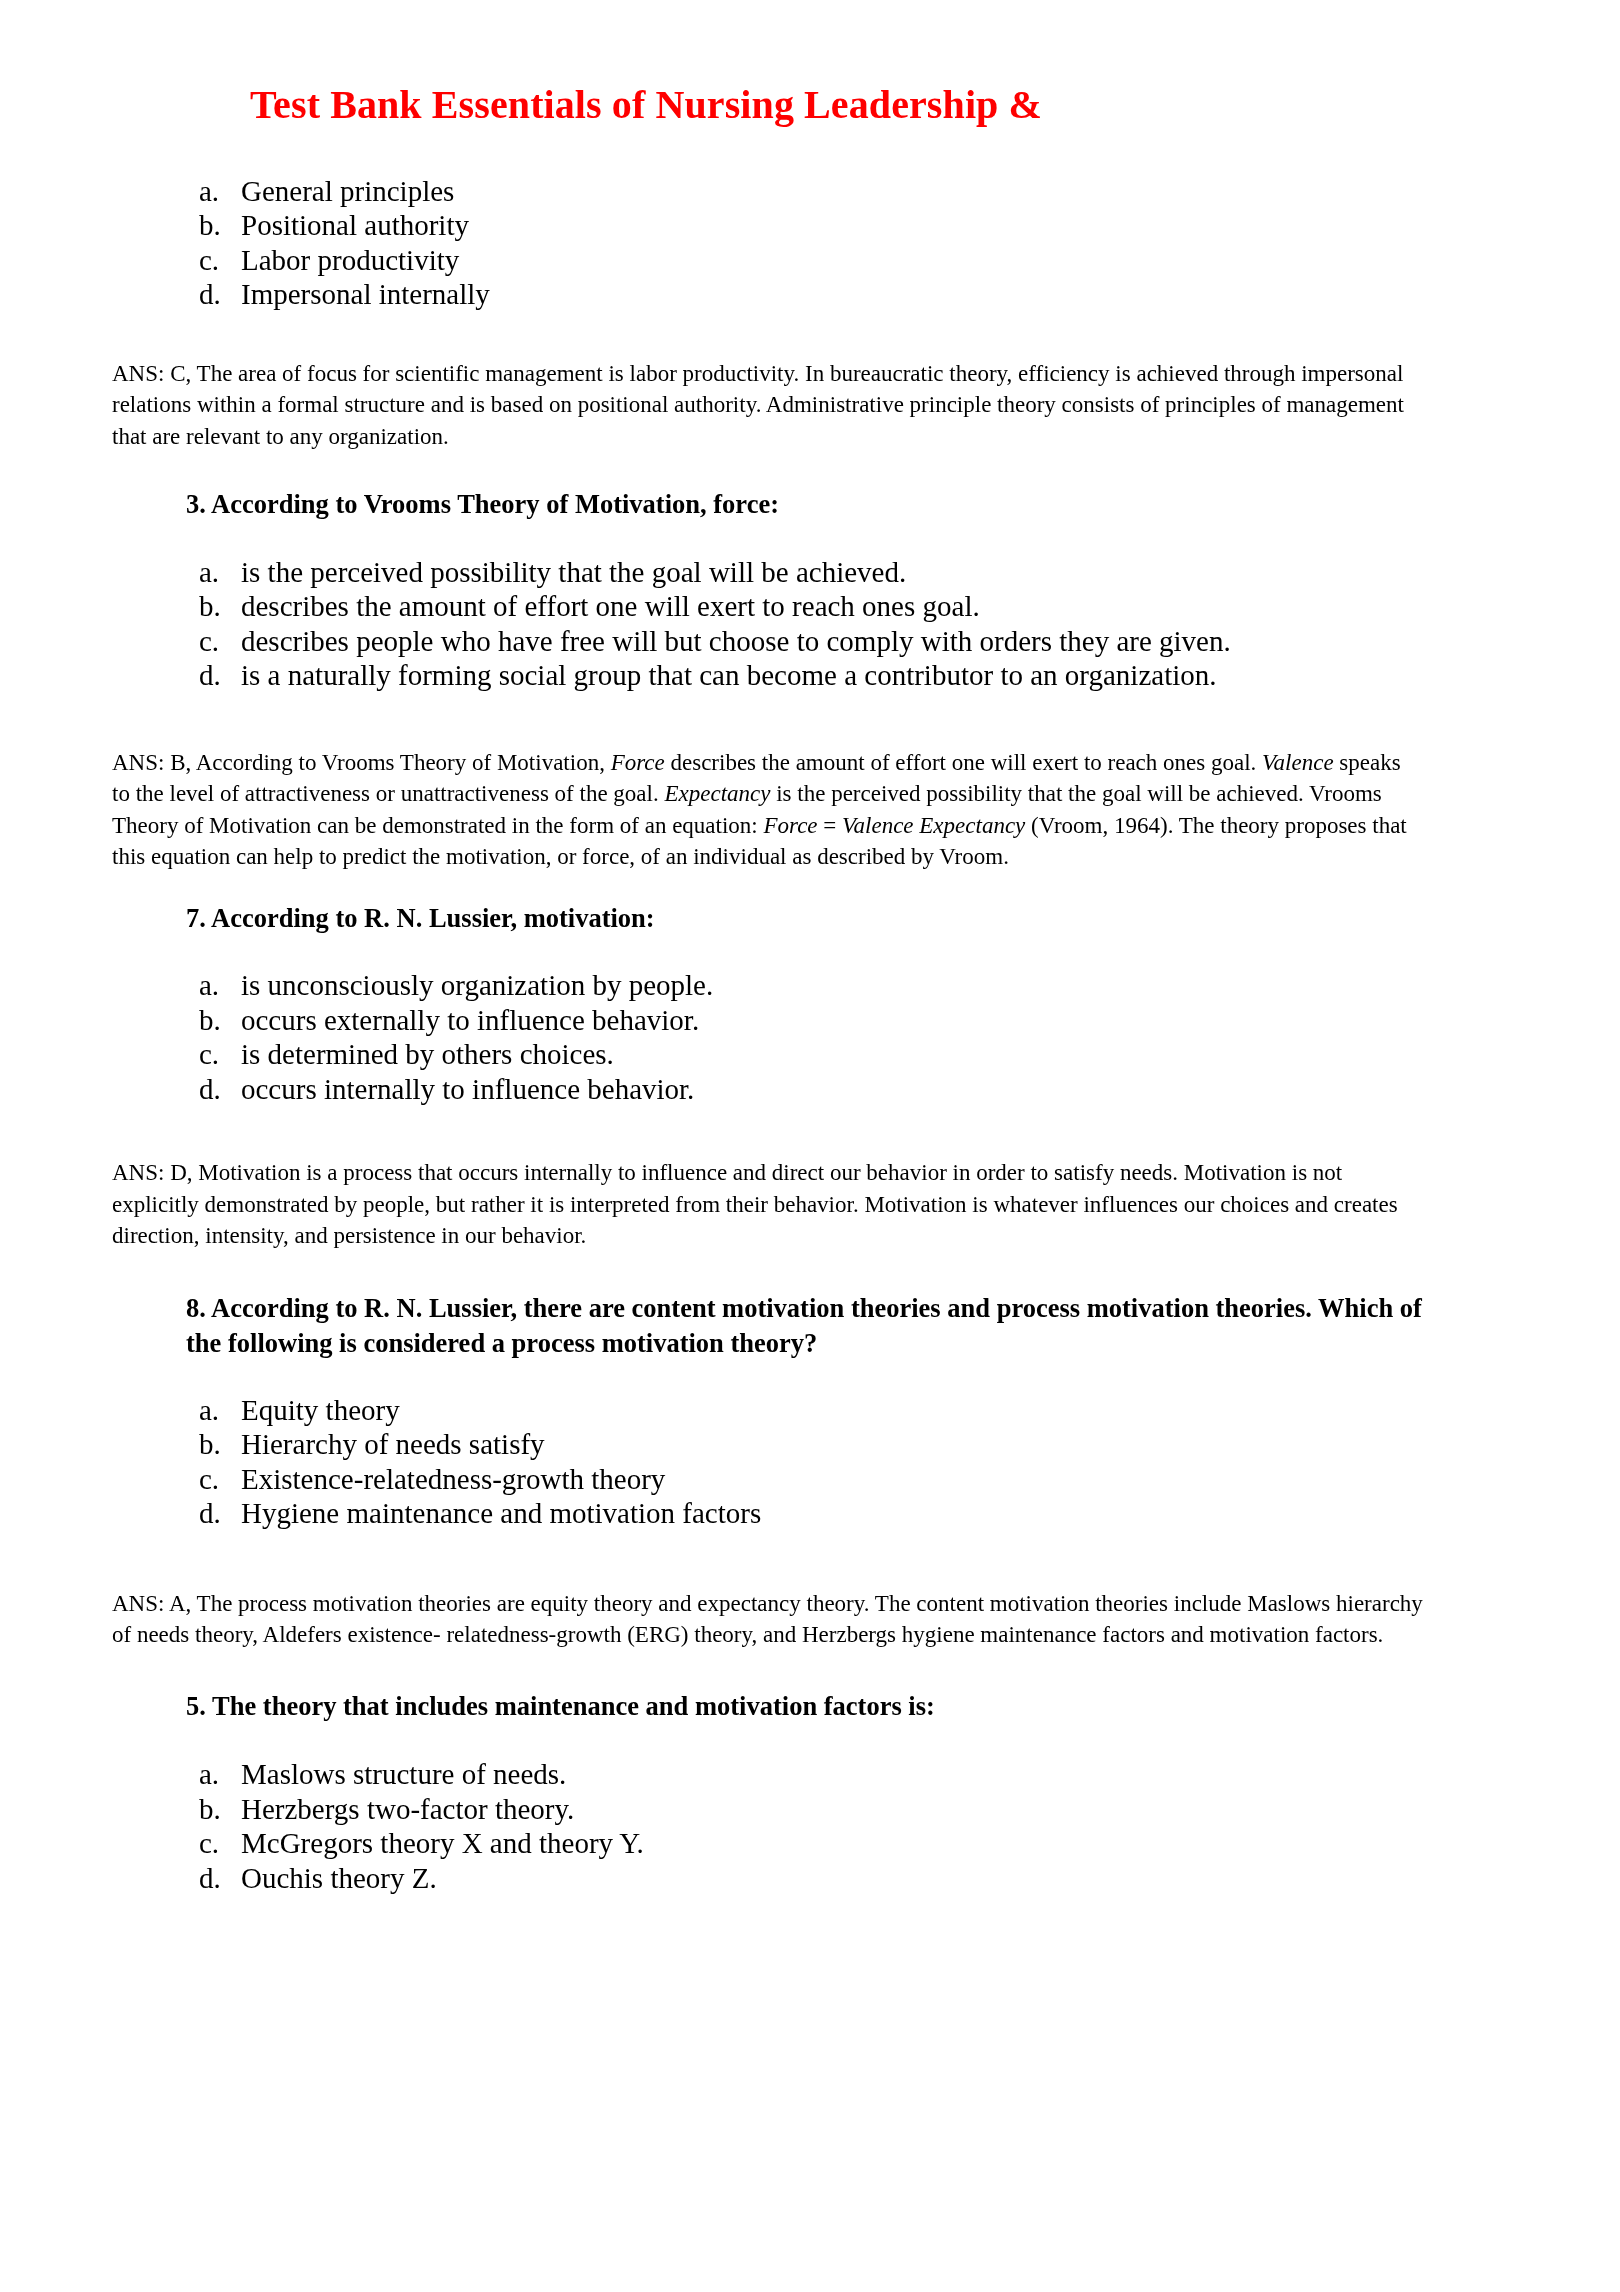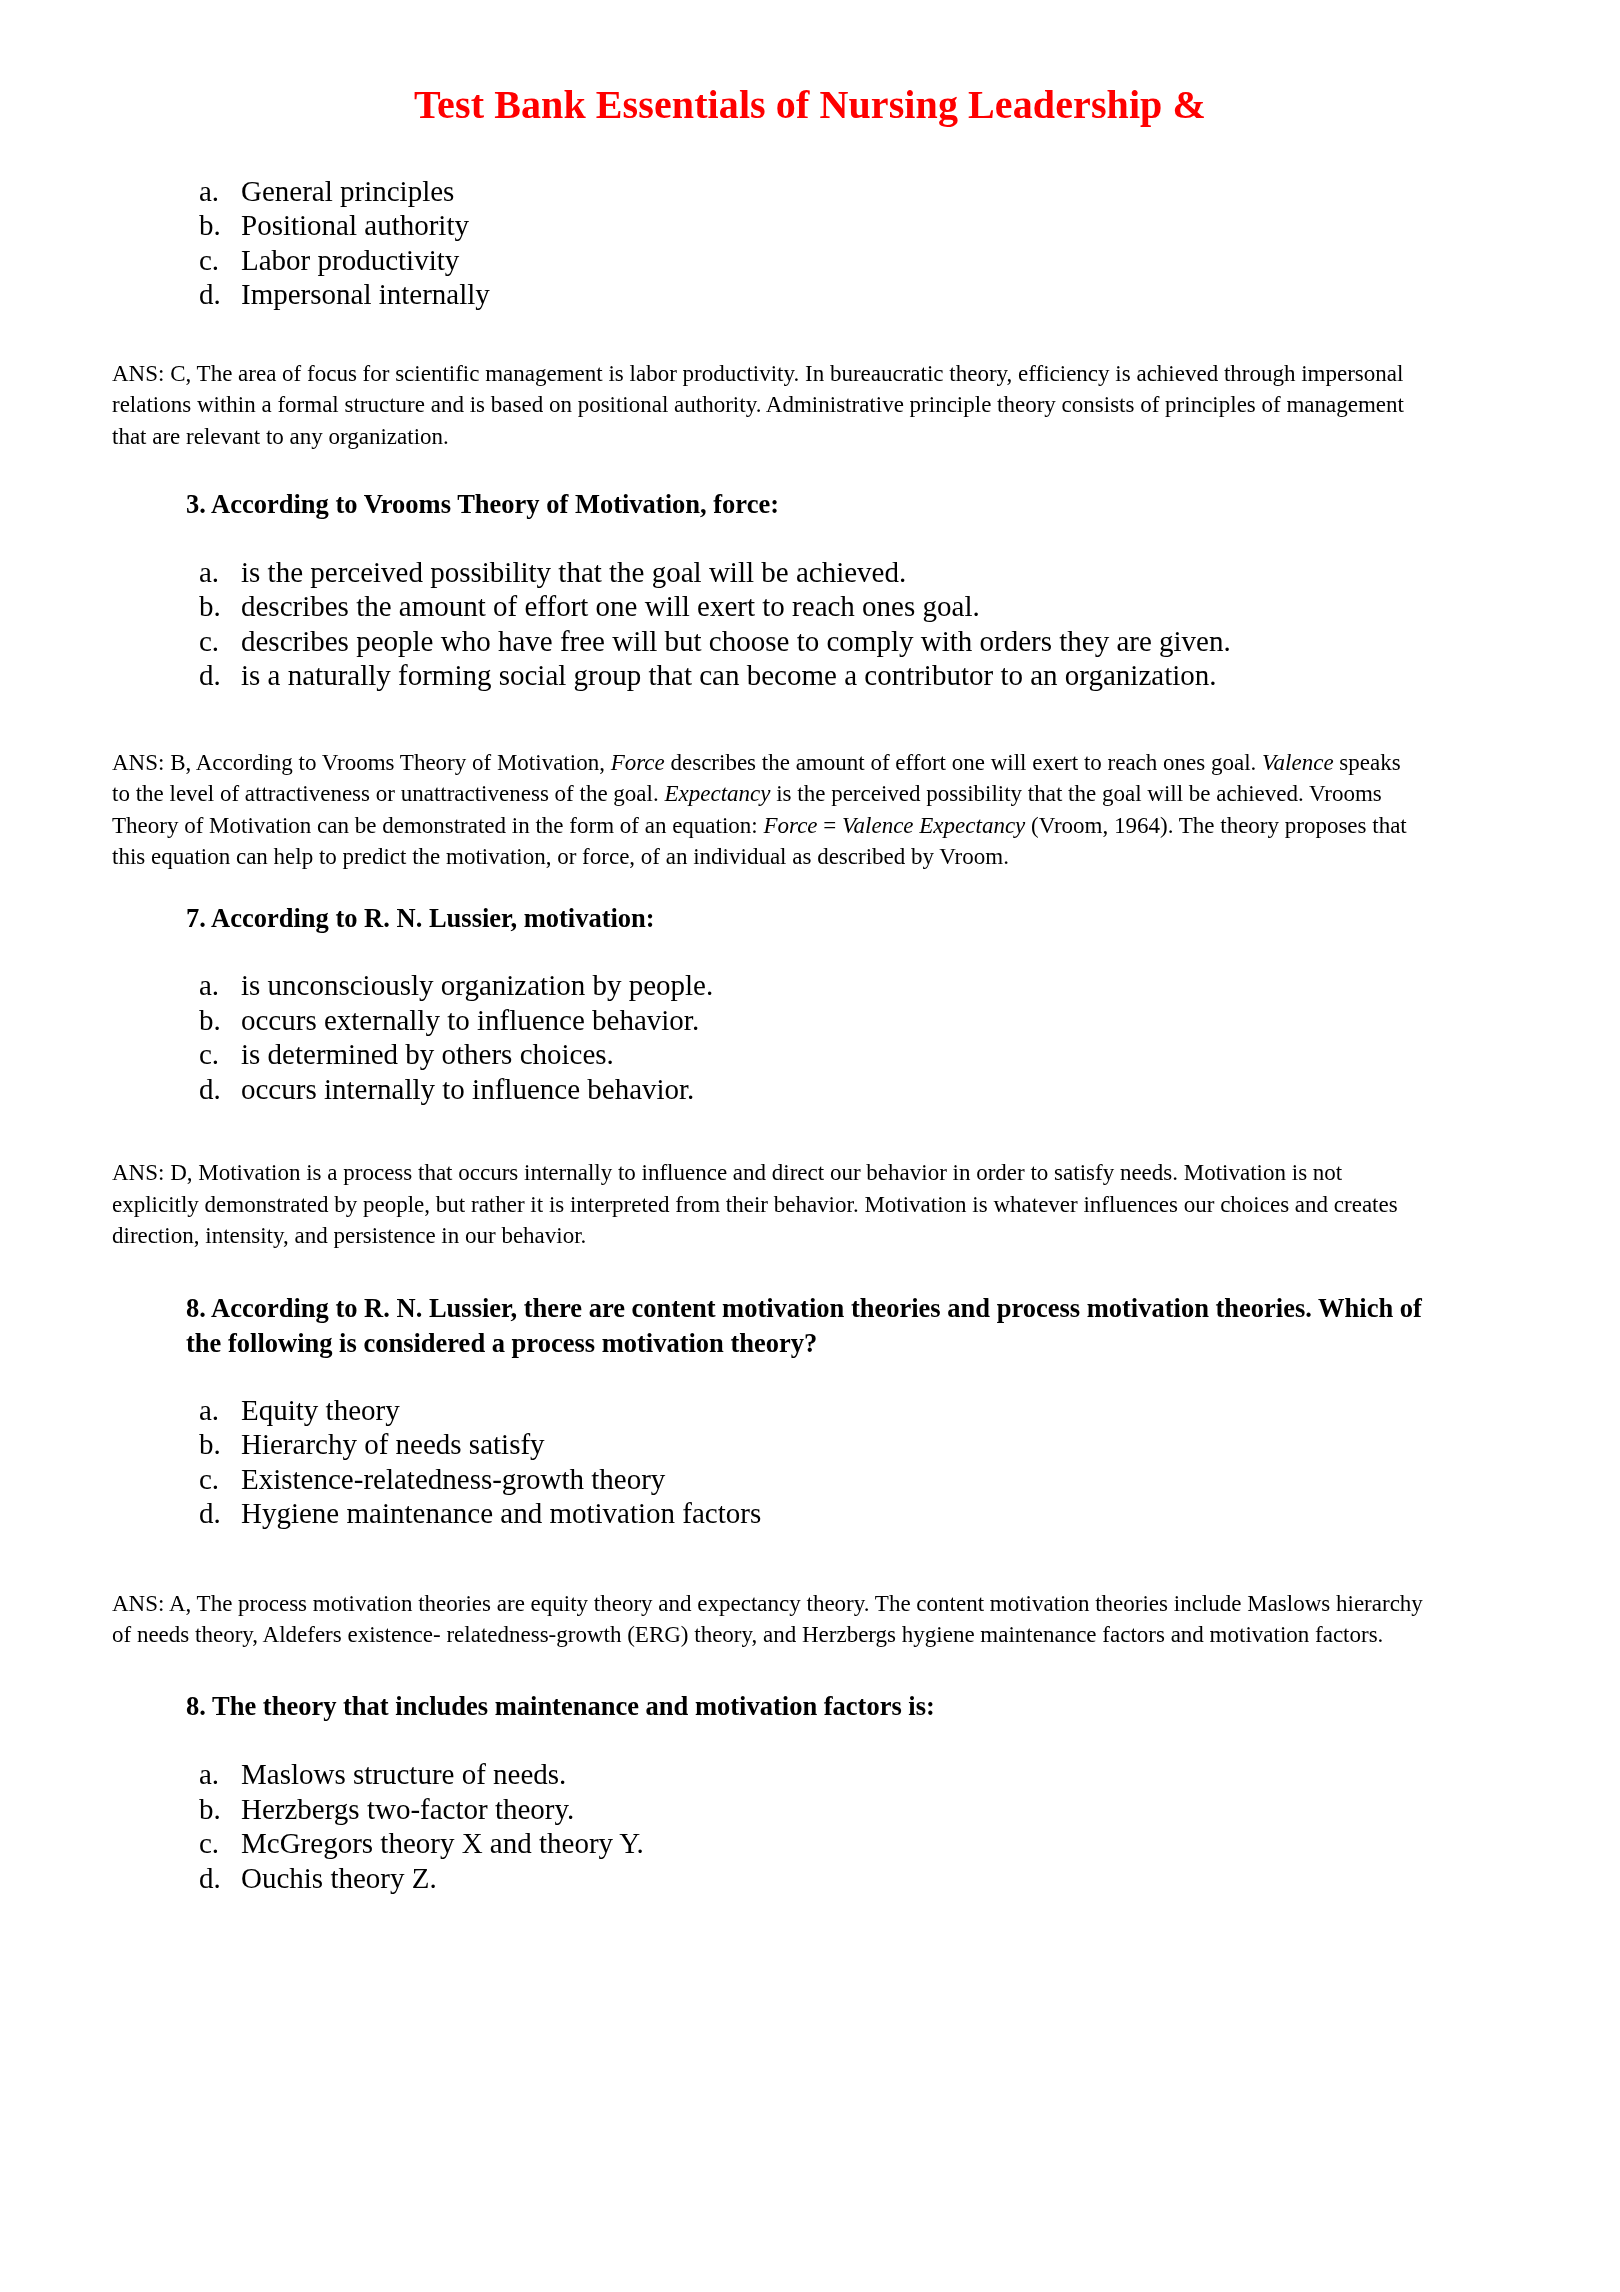--- a/index.html
+++ b/index.html
@@ -26,21 +26,20 @@
     top: 0;
     width: 1620px;
   }
 
   
   .doc-title {
     color: #fe0000;
     font-weight: bold;
     font-size: 40px;
     line-height: 1.27;
-    text-align: center;
     margin: 0;
     padding: 80px 250px 0 250px;
     letter-spacing: 0.1px;
   }
 
   
   ul.options {
     list-style: none;
     margin: 0;
     padding: 0;
@@ -227,21 +226,21 @@
         </li>
       </ul>
     </div>
 
     <div class="sp-i"></div>
 
     <p class="ans">ANS: A, The process motivation theories are equity theory and expectancy theory. The content motivation theories include Maslows hierarchy of needs theory, Aldefers existence- relatedness-growth (ERG) theory, and Herzbergs hygiene maintenance factors and motivation factors.</p>
 
     <div class="sp-g"></div>
 
-    <p class="question">8. The theory that includes maintenance and motivation factors is:</p>
+    <p class="question">5. The theory that includes maintenance and motivation factors is:</p>
 
     <div class="sp-d"></div>
 
     <div class="list-block">
       <ul class="options">
         <li>
           <span class="marker">a.</span>
           <span class="otext">Maslows structure of needs.</span>
         </li>
         <li>

